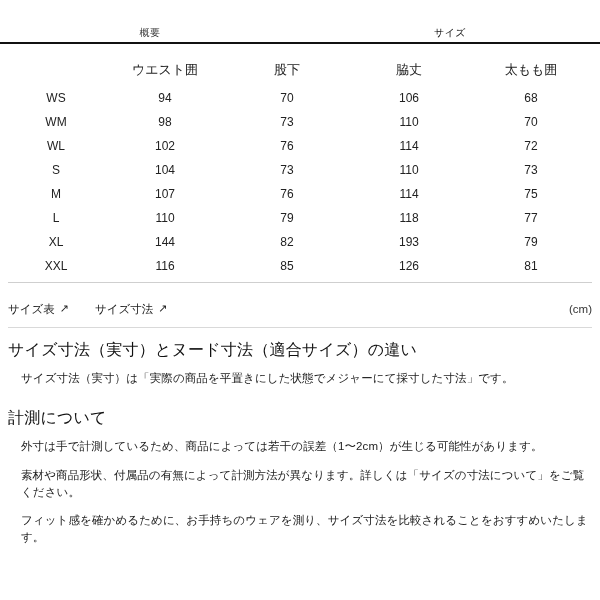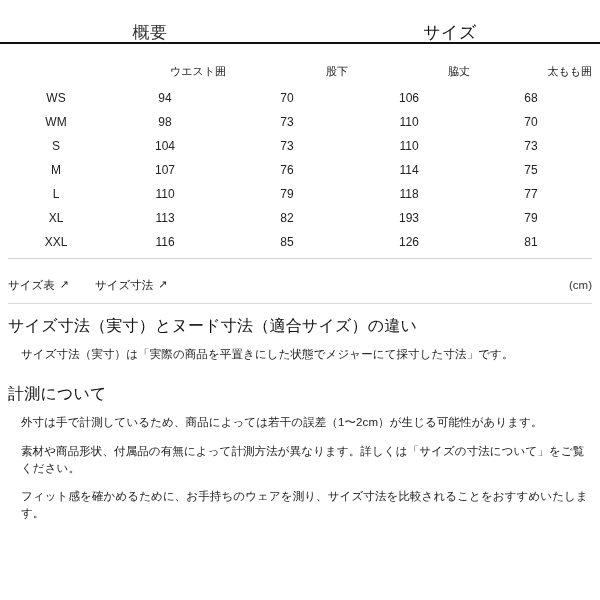--- a/index.html
+++ b/index.html
@@ -23,21 +23,21 @@
     display: flex;
     width: 100%;
     height: 44px;
     border-bottom: 2px solid #111111;
   }
   .tab {
     flex: 1 1 50%;
     display: flex;
     align-items: center;
     justify-content: center;
-    font-size: 17px;
+    font-size: 10px;
     letter-spacing: 0.5px;
     color: #333333;
     cursor: pointer;
     background: #ffffff;
     position: relative;
     margin-top: 23px;
   }
   .tab.active {
     color: #111111;
   }
@@ -71,25 +71,24 @@
     font-weight: normal;
     font-size: 12px;
     color: #222222;
     text-align: center;
     padding: 0;
     height: 24px;
     vertical-align: middle;
   }
   table.size-table thead th {
     height: 42px;
-    font-size: 11px;
+    font-size: 13px;
     color: #222222;
     vertical-align: bottom;
     padding-bottom: 7px;
-    text-align: right;
   }
   table.size-table thead th.corner { width: 96px; }
   .row-label {
     font-size: 12px;
     color: #222222;
     text-align: center;
   }
   tbody tr td { height: 25px; }
   tbody tr:last-child td { padding-bottom: 1px; }
   .table-bottom-rule {
@@ -190,20 +189,27 @@
           <td>68</td>
         </tr>
         <tr>
           <td class="row-label">WM</td>
           <td>98</td>
           <td>73</td>
           <td>110</td>
           <td>70</td>
         </tr>
         <tr>
+          <td class="row-label">WL</td>
+          <td>102</td>
+          <td>76</td>
+          <td>114</td>
+          <td>72</td>
+        </tr>
+        <tr>
           <td class="row-label">S</td>
           <td>104</td>
           <td>73</td>
           <td>110</td>
           <td>73</td>
         </tr>
         <tr>
           <td class="row-label">M</td>
           <td>107</td>
           <td>76</td>
@@ -212,21 +218,21 @@
         </tr>
         <tr>
           <td class="row-label">L</td>
           <td>110</td>
           <td>79</td>
           <td>118</td>
           <td>77</td>
         </tr>
         <tr>
           <td class="row-label">XL</td>
-          <td>113</td>
+          <td>144</td>
           <td>82</td>
           <td>193</td>
           <td>79</td>
         </tr>
         <tr>
           <td class="row-label">XXL</td>
           <td>116</td>
           <td>85</td>
           <td>126</td>
           <td>81</td>

